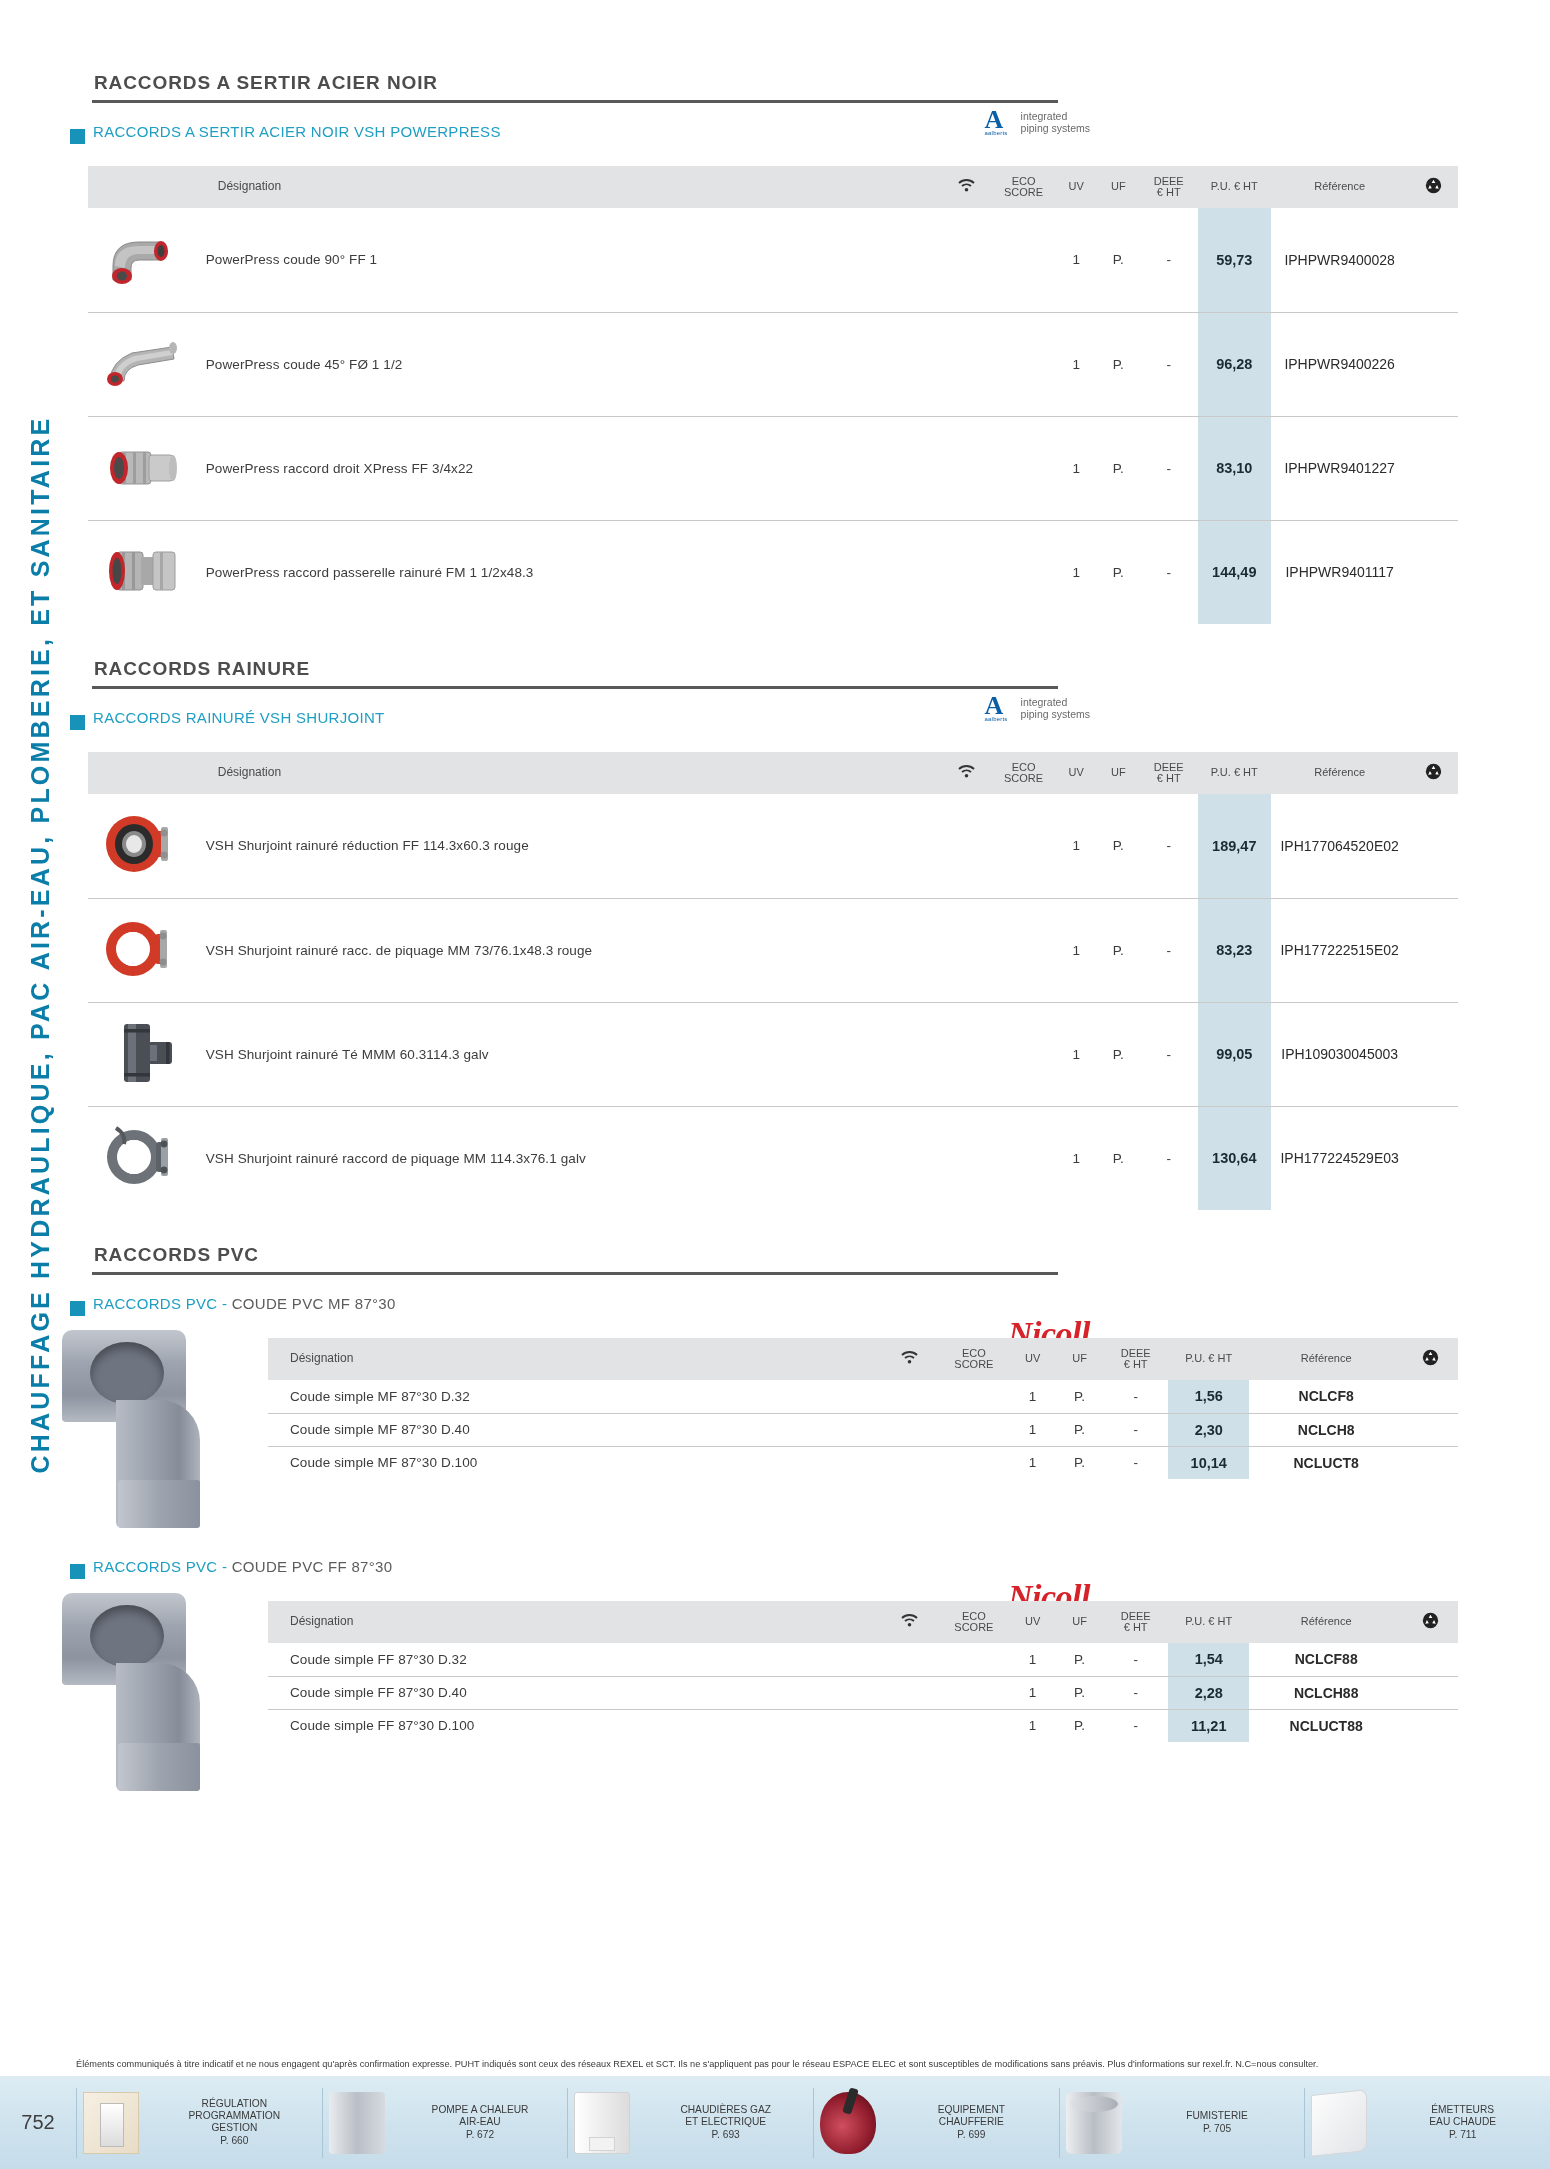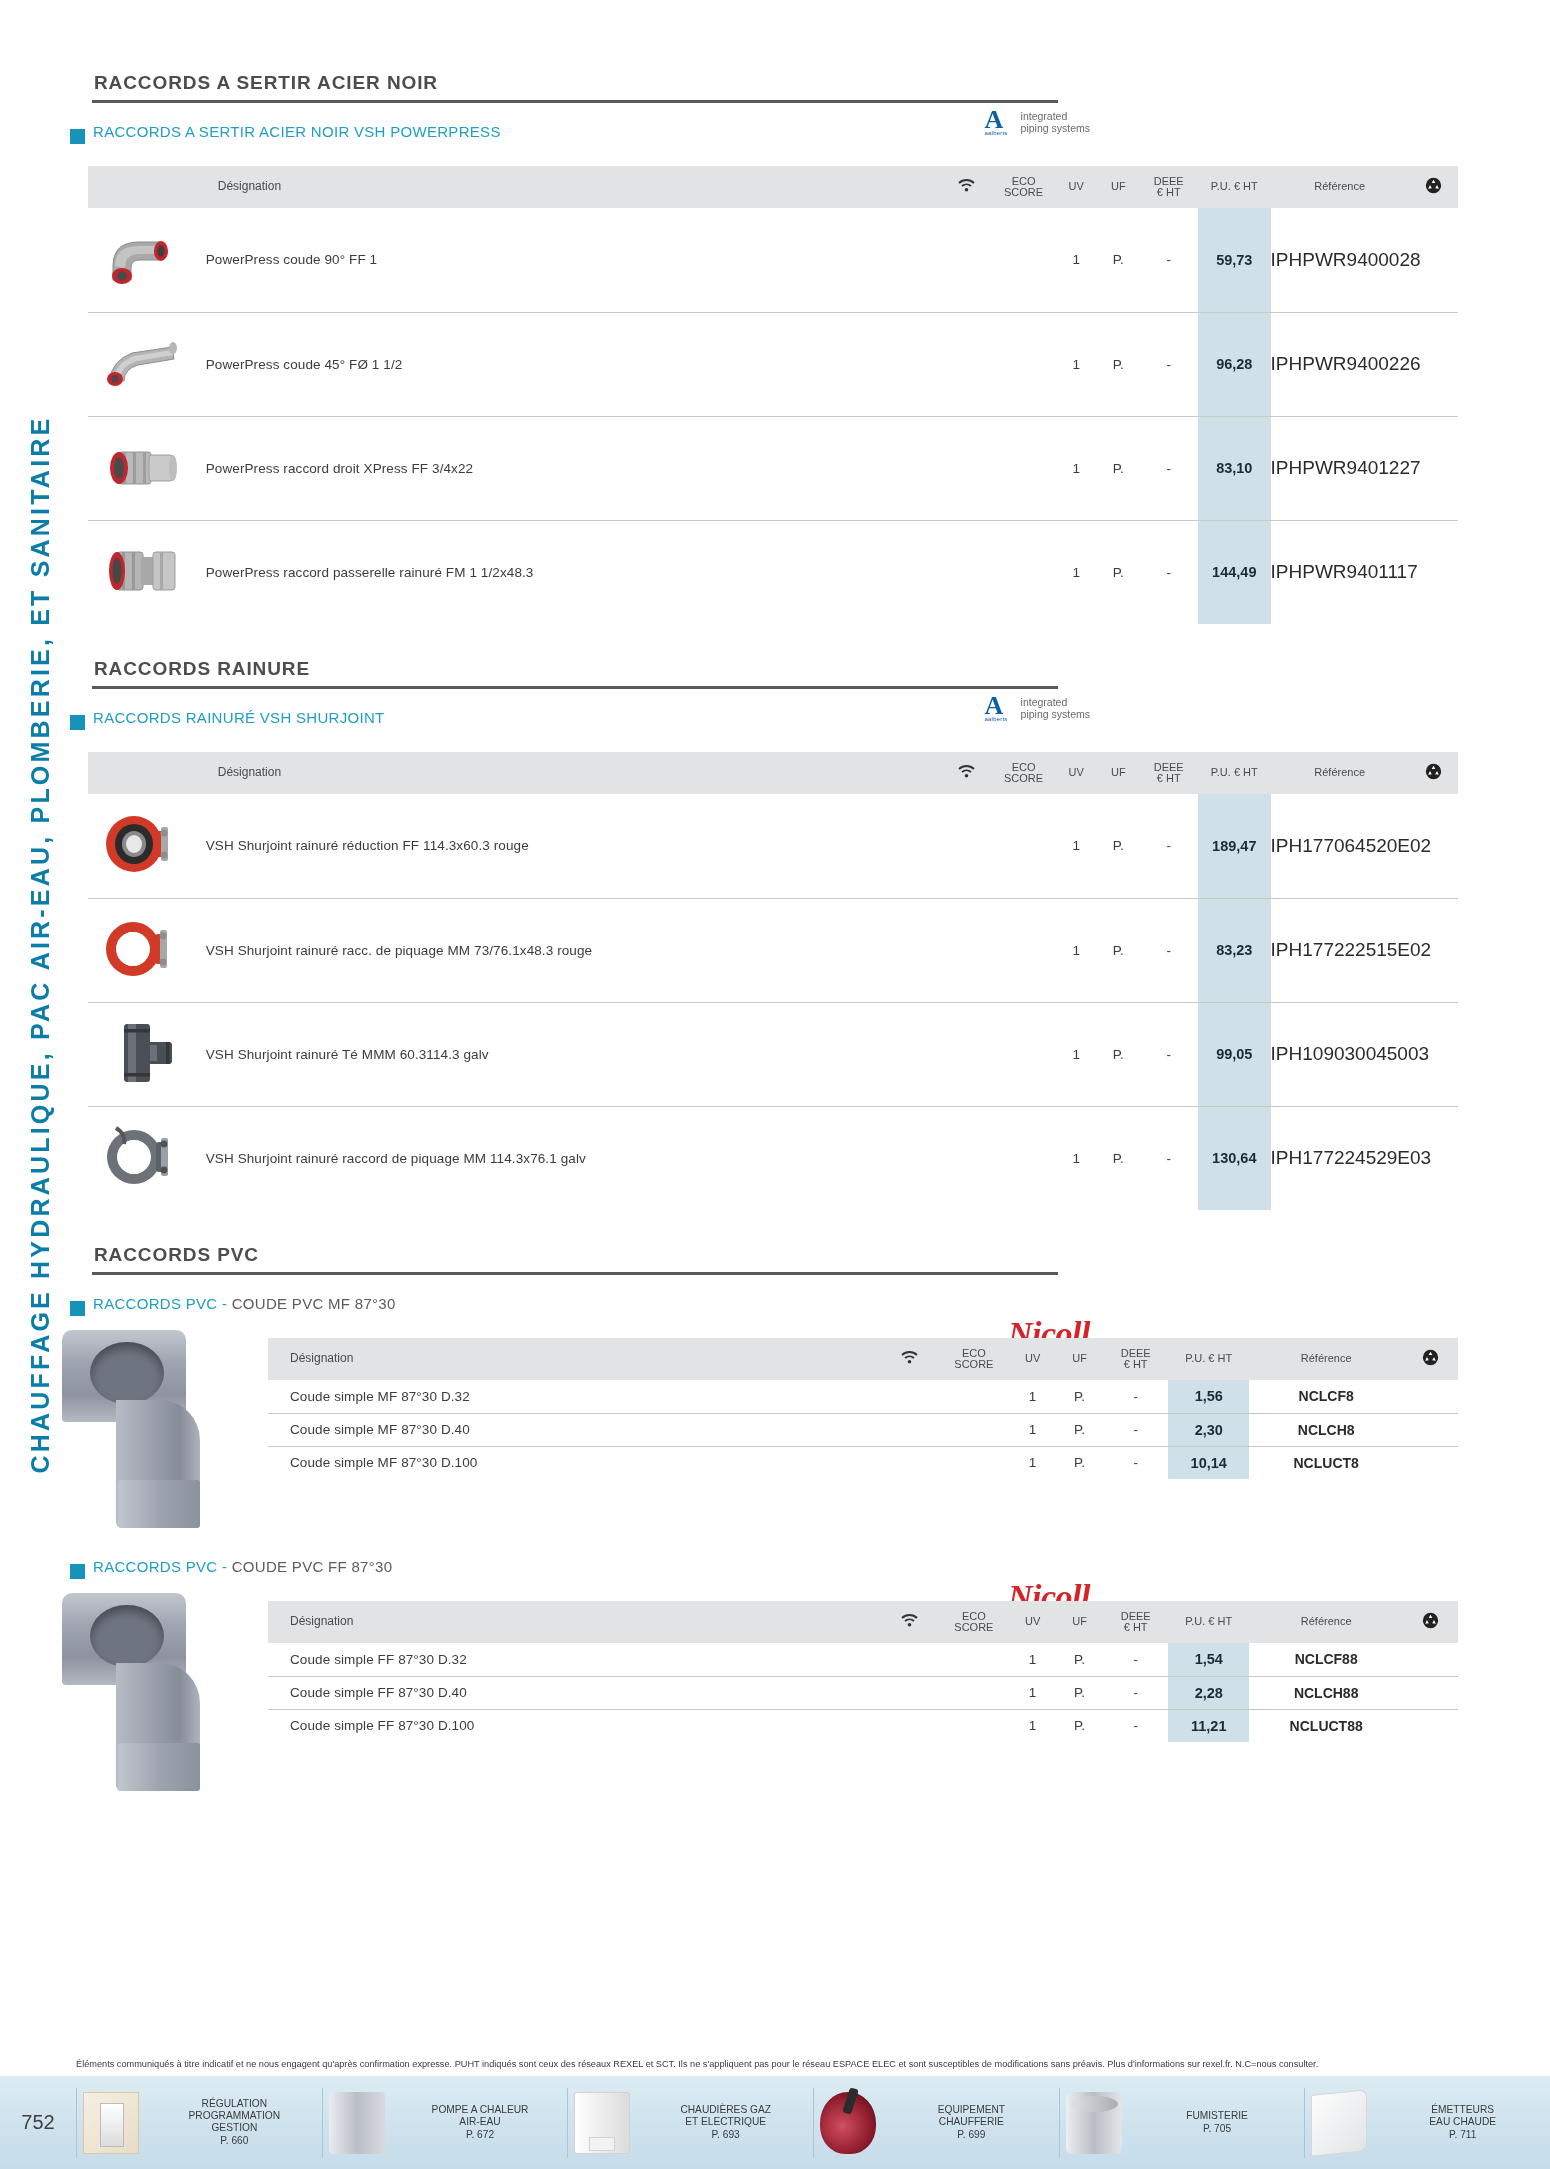--- a/index.html
+++ b/index.html
@@ -129,21 +129,21 @@
   table.ptable thead th.desig { text-align: left; padding-left: 22px; font-size: 12px;}
   table.ptable td { vertical-align: middle; }
   td.c-img { width: 92px; text-align: center; }
   td.c-desig { padding-left: 10px; font-size: 13.5px; color: #3c3c3c; letter-spacing:.1px;}
   td.c-num { text-align: center; font-size: 13.5px; }
   td.c-price {
     background: #cfe0e9; text-align: center; font-weight: bold;
     font-size: 14.5px; color: #1b2b33;
   }
   th.h-price { background: #d6dee3; }
-  td.c-ref { text-align: center; font-size: 19px; color: #2b2b2b; }
+  td.c-ref { text-align: center; font-size: 14px; color: #2b2b2b; }
   td.c-ref.bold { font-weight: bold; font-size: 14px; }
   td.c-end { width: 42px; }
   tr.prow { border-bottom: 1px solid #c9c9c9; }
   tr.prow:last-child { border-bottom: none; }
   tr.prow.tall td { height: 104px; }
   tr.prow.short td { height: 33px; }
 
   
   col.w-img   { width: 92px; }
   col.w-desig { width: 636px; }

